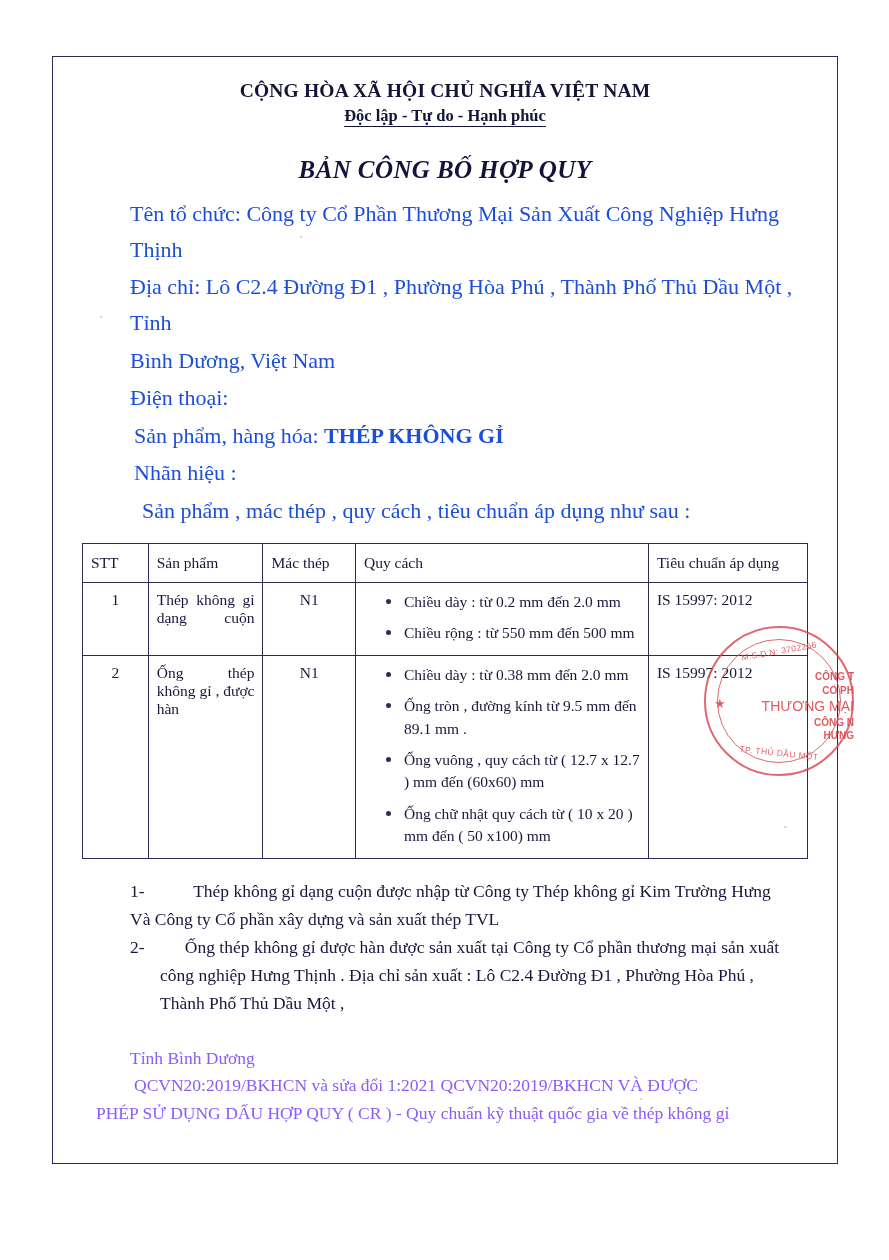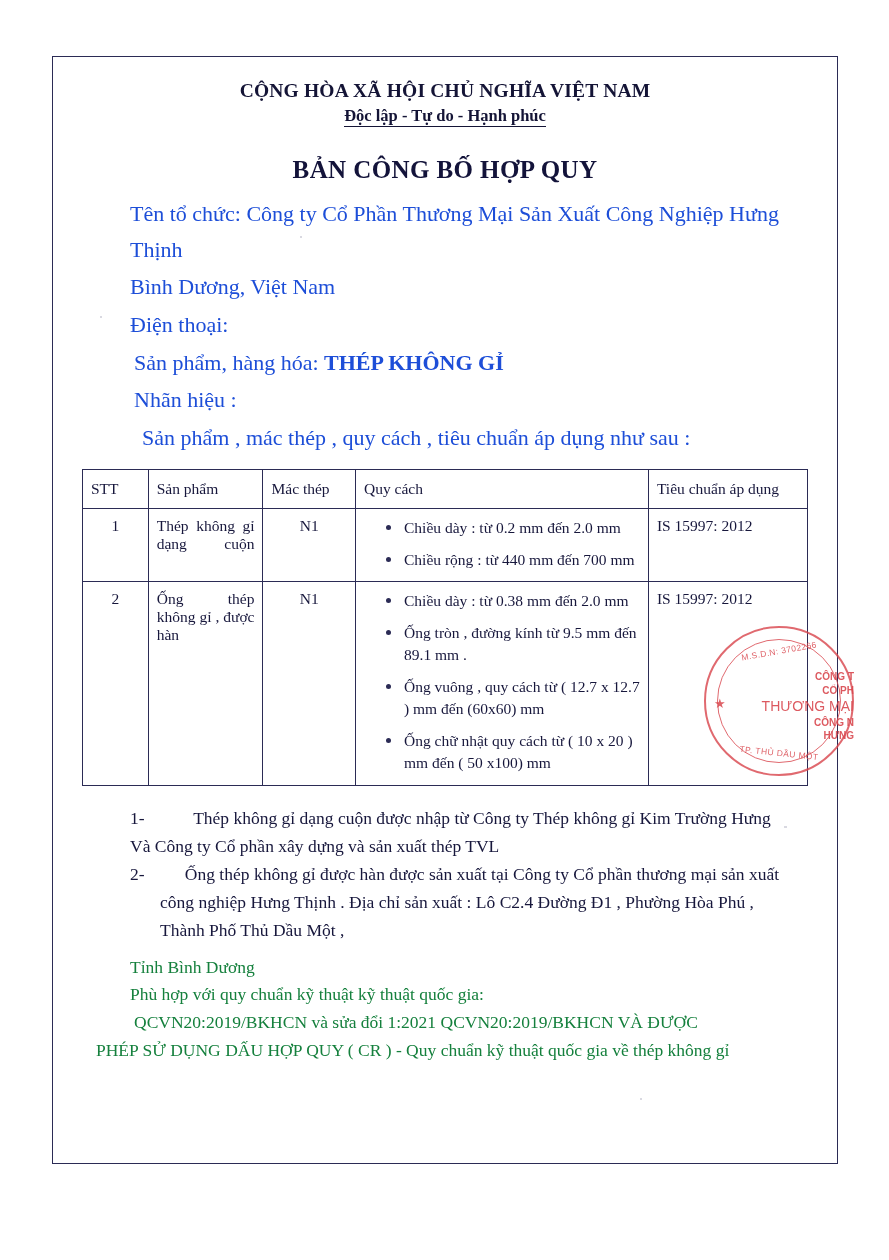--- a/index.html
+++ b/index.html
@@ -60,20 +60,21 @@
     padding-bottom: 1px;
   }
 
   .doc-title {
     text-align: center;
     font-weight: bold;
     font-size: 25px;
     margin-top: 30px;
     letter-spacing: 0.4px;
     color: #13133a;
+    font-style: italic;
   }
   .doc-number {
     text-align: center;
     font-size: 17.5px;
     margin-top: 10px;
     color: #13133a;
   }
 
   
   .intro {
@@ -155,24 +156,24 @@
   }
   .note-num {
     width: 26px;
     flex: none;
   }
   .note-body { flex: 1; text-align: center; }
   .note-cont { padding-left: 48px; }
   .note-cont2 { padding-left: 78px; }
 
   .closing {
-    margin-top: 10px;
+    margin-top: 28px;
     font-size: 17.5px;
     line-height: 1.58;
-    color: #15803d;
+    color: #8b5cf6;
   }
   .closing .l1 { padding-left: 48px; }
   .closing .l2 { padding-left: 52px; text-align: justify; }
   .closing .l3 { padding-left: 14px; }
 
   
   .stamp {
     position: absolute;
     right: -16px;
     top: 570px;
@@ -242,20 +243,21 @@
 
   <div class="national-title">CỘNG HÒA XÃ HỘI CHỦ NGHĨA VIỆT NAM</div>
   <div class="national-sub">
     <span class="u">Độc lập - Tự do - Hạnh phúc</span>
   </div>
 
   <div class="doc-title">BẢN CÔNG BỐ HỢP QUY</div>
 
   <div class="intro">
     <p class="ind0">Tên tổ chức: Công ty Cổ Phần Thương Mại Sản Xuất Công Nghiệp Hưng Thịnh</p>
+    <p class="ind0">Địa chỉ: Lô C2.4 Đường Đ1 , Phường Hòa Phú , Thành Phố Thủ Dầu Một , Tỉnh</p>
     <p class="ind0">Bình Dương, Việt Nam</p>
     <p class="ind0 gap-top">Điện thoại:</p>
     <p class="ind2 gap-top">
       <span>Sản phẩm, hàng hóa:</span>
       <span class="bold">THÉP KHÔNG GỈ</span>
     </p>
     <p class="ind2">Nhãn hiệu :</p>
     <p class="ind3 gap-top">Sản phẩm , mác thép , quy cách , tiêu chuẩn áp dụng như sau :</p>
   </div>
 
@@ -270,21 +272,21 @@
       </tr>
     </thead>
     <tbody>
       <tr>
         <td class="c">1</td>
         <td class="justify">Thép không gỉ dạng cuộn</td>
         <td class="c">N1</td>
         <td>
           <ul class="qc">
             <li>Chiều dày : từ 0.2 mm đến 2.0 mm</li>
-            <li>Chiều rộng : từ 440 mm đến 700 mm</li>
+            <li>Chiều rộng : từ 550 mm đến 500 mm</li>
           </ul>
         </td>
         <td>IS 15997: 2012</td>
       </tr>
       <tr>
         <td class="c">2</td>
         <td class="justify">Ống thép không gỉ , được hàn</td>
         <td class="c">N1</td>
         <td>
           <ul class="qc">
@@ -309,21 +311,20 @@
     <div class="note-row">
       <div class="note-num">2-</div>
       <div class="note-body">Ống thép không gỉ được hàn được sản xuất tại Công ty Cổ phần thương mại sản xuất</div>
     </div>
     <div class="note-cont2">công nghiệp Hưng Thịnh . Địa chỉ sản xuất : Lô C2.4 Đường Đ1 , Phường Hòa Phú ,</div>
     <div class="note-cont2">Thành Phố Thủ Dầu Một ,</div>
   </div>
 
   <div class="closing">
     <div class="l1">Tỉnh Bình Dương</div>
-    <div class="l1">Phù hợp với quy chuẩn kỹ thuật kỹ thuật quốc gia:</div>
     <div class="l2">QCVN20:2019/BKHCN và sửa đổi 1:2021  QCVN20:2019/BKHCN VÀ ĐƯỢC</div>
     <div class="l3">PHÉP SỬ DỤNG DẤU HỢP QUY ( CR ) -  Quy chuẩn kỹ thuật quốc gia về thép không gỉ</div>
   </div>
 
   <div class="stamp">
     <div class="ring"></div>
     <div class="ring inner"></div>
     <div class="star">★</div>
     <div class="arc-top">M.S.D.N: 3702266</div>
     <div class="core">

